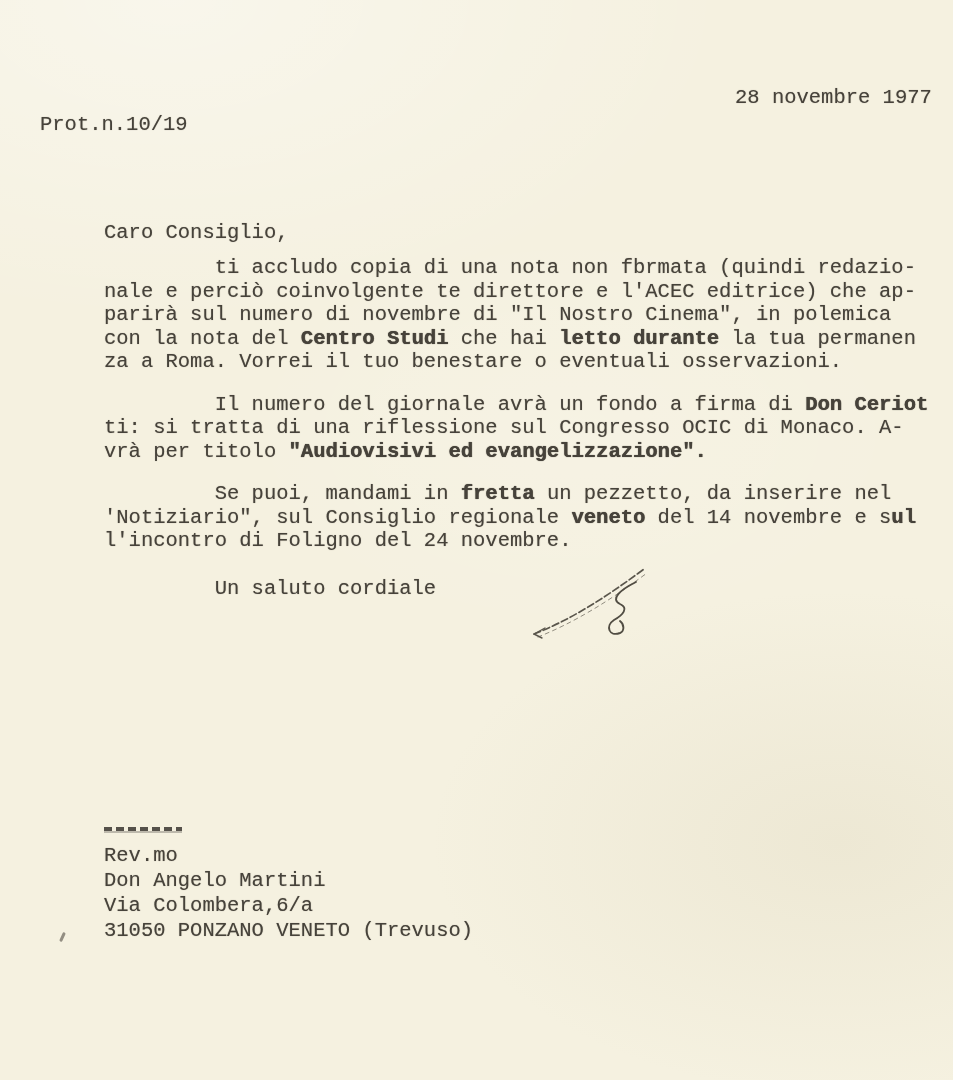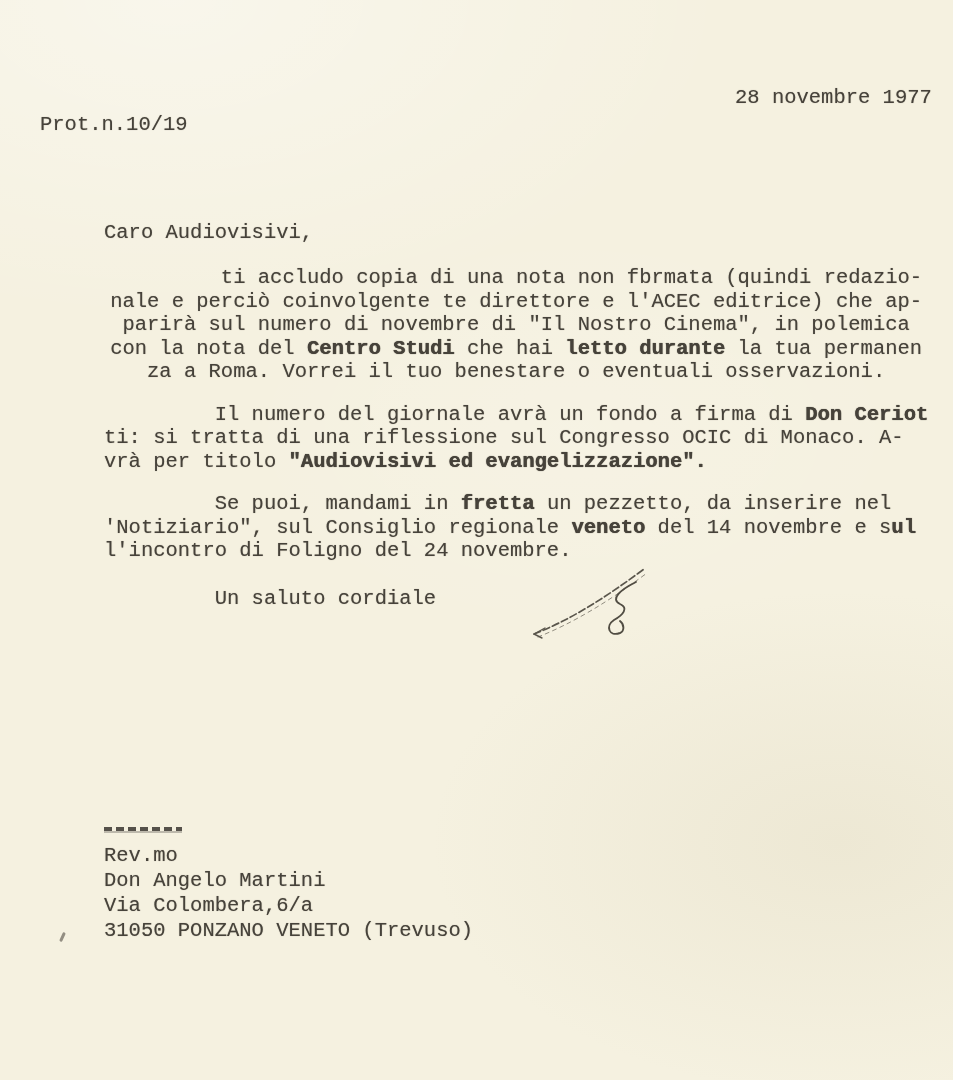--- a/index.html
+++ b/index.html
@@ -26,21 +26,21 @@
     line-height:23.5px;
     text-shadow:0 0 1px rgba(70,64,54,.45);
   }
   .b{font-weight:bold;text-shadow:0 0 1px rgba(58,52,42,.8),.4px 0 0 rgba(58,52,42,.6);}
   .u{text-underline-offset:2px;}
   .date{position:absolute;top:86px;left:735px;}
   .prot{position:absolute;top:113px;left:40px;}
   .salutation{position:absolute;top:221px;left:104px;}
   .body{position:absolute;top:256px;left:104px;}
   .para{margin-top:19px;}
-  .para:first-child{margin-top:10px;text-align:center;}
+  .para:first-child{margin-top:0;}
   .closing{margin-top:24px;}
   .sig-flourish{position:absolute;left:430px;top:548px;width:235px;height:100px;}
   .sig-name{position:absolute;left:516px;top:632px;}
   .sep{
     position:absolute;left:104px;top:827px;width:78px;height:4px;
     background:repeating-linear-gradient(90deg,#55514a 0 8px,transparent 8px 12px);
     box-shadow:0 2px 0 rgba(85,81,74,.35);
   }
   .recipient{position:absolute;left:104px;top:843px;}
   .recipient .line{line-height:25px;}
@@ -51,21 +51,21 @@
 </style>
 </head>
 <body>
 
 <div class="page">
 
   <div class="date line">28 novembre 1977</div>
 
   <div class="prot line">Prot.n.10/19</div>
 
-  <div class="salutation line">Caro Audiovisivi,</div>
+  <div class="salutation line">Caro Consiglio,</div>
 
   <div class="body" id="body-flow">
       <div class="para">
         <div class="line"><span>         ti accludo copia di una nota non fbrmata (quindi redazio-</span></div>
         <div class="line"><span>nale e perciò coinvolgente te direttore e l'ACEC editrice) che ap-</span></div>
         <div class="line"><span>parirà sul numero di novembre di "Il Nostro Cinema", in polemica</span></div>
         <div class="line"><span>con la nota del </span><span class="b">Centro Studi</span><span> che hai </span><span class="b">letto durante</span><span> la tua perman</span><span class="u">en</span></div>
         <div class="line"><span>za a Roma. Vorrei il tuo benestare o eventuali osservazioni.</span></div>
       </div>
       <div class="para">

